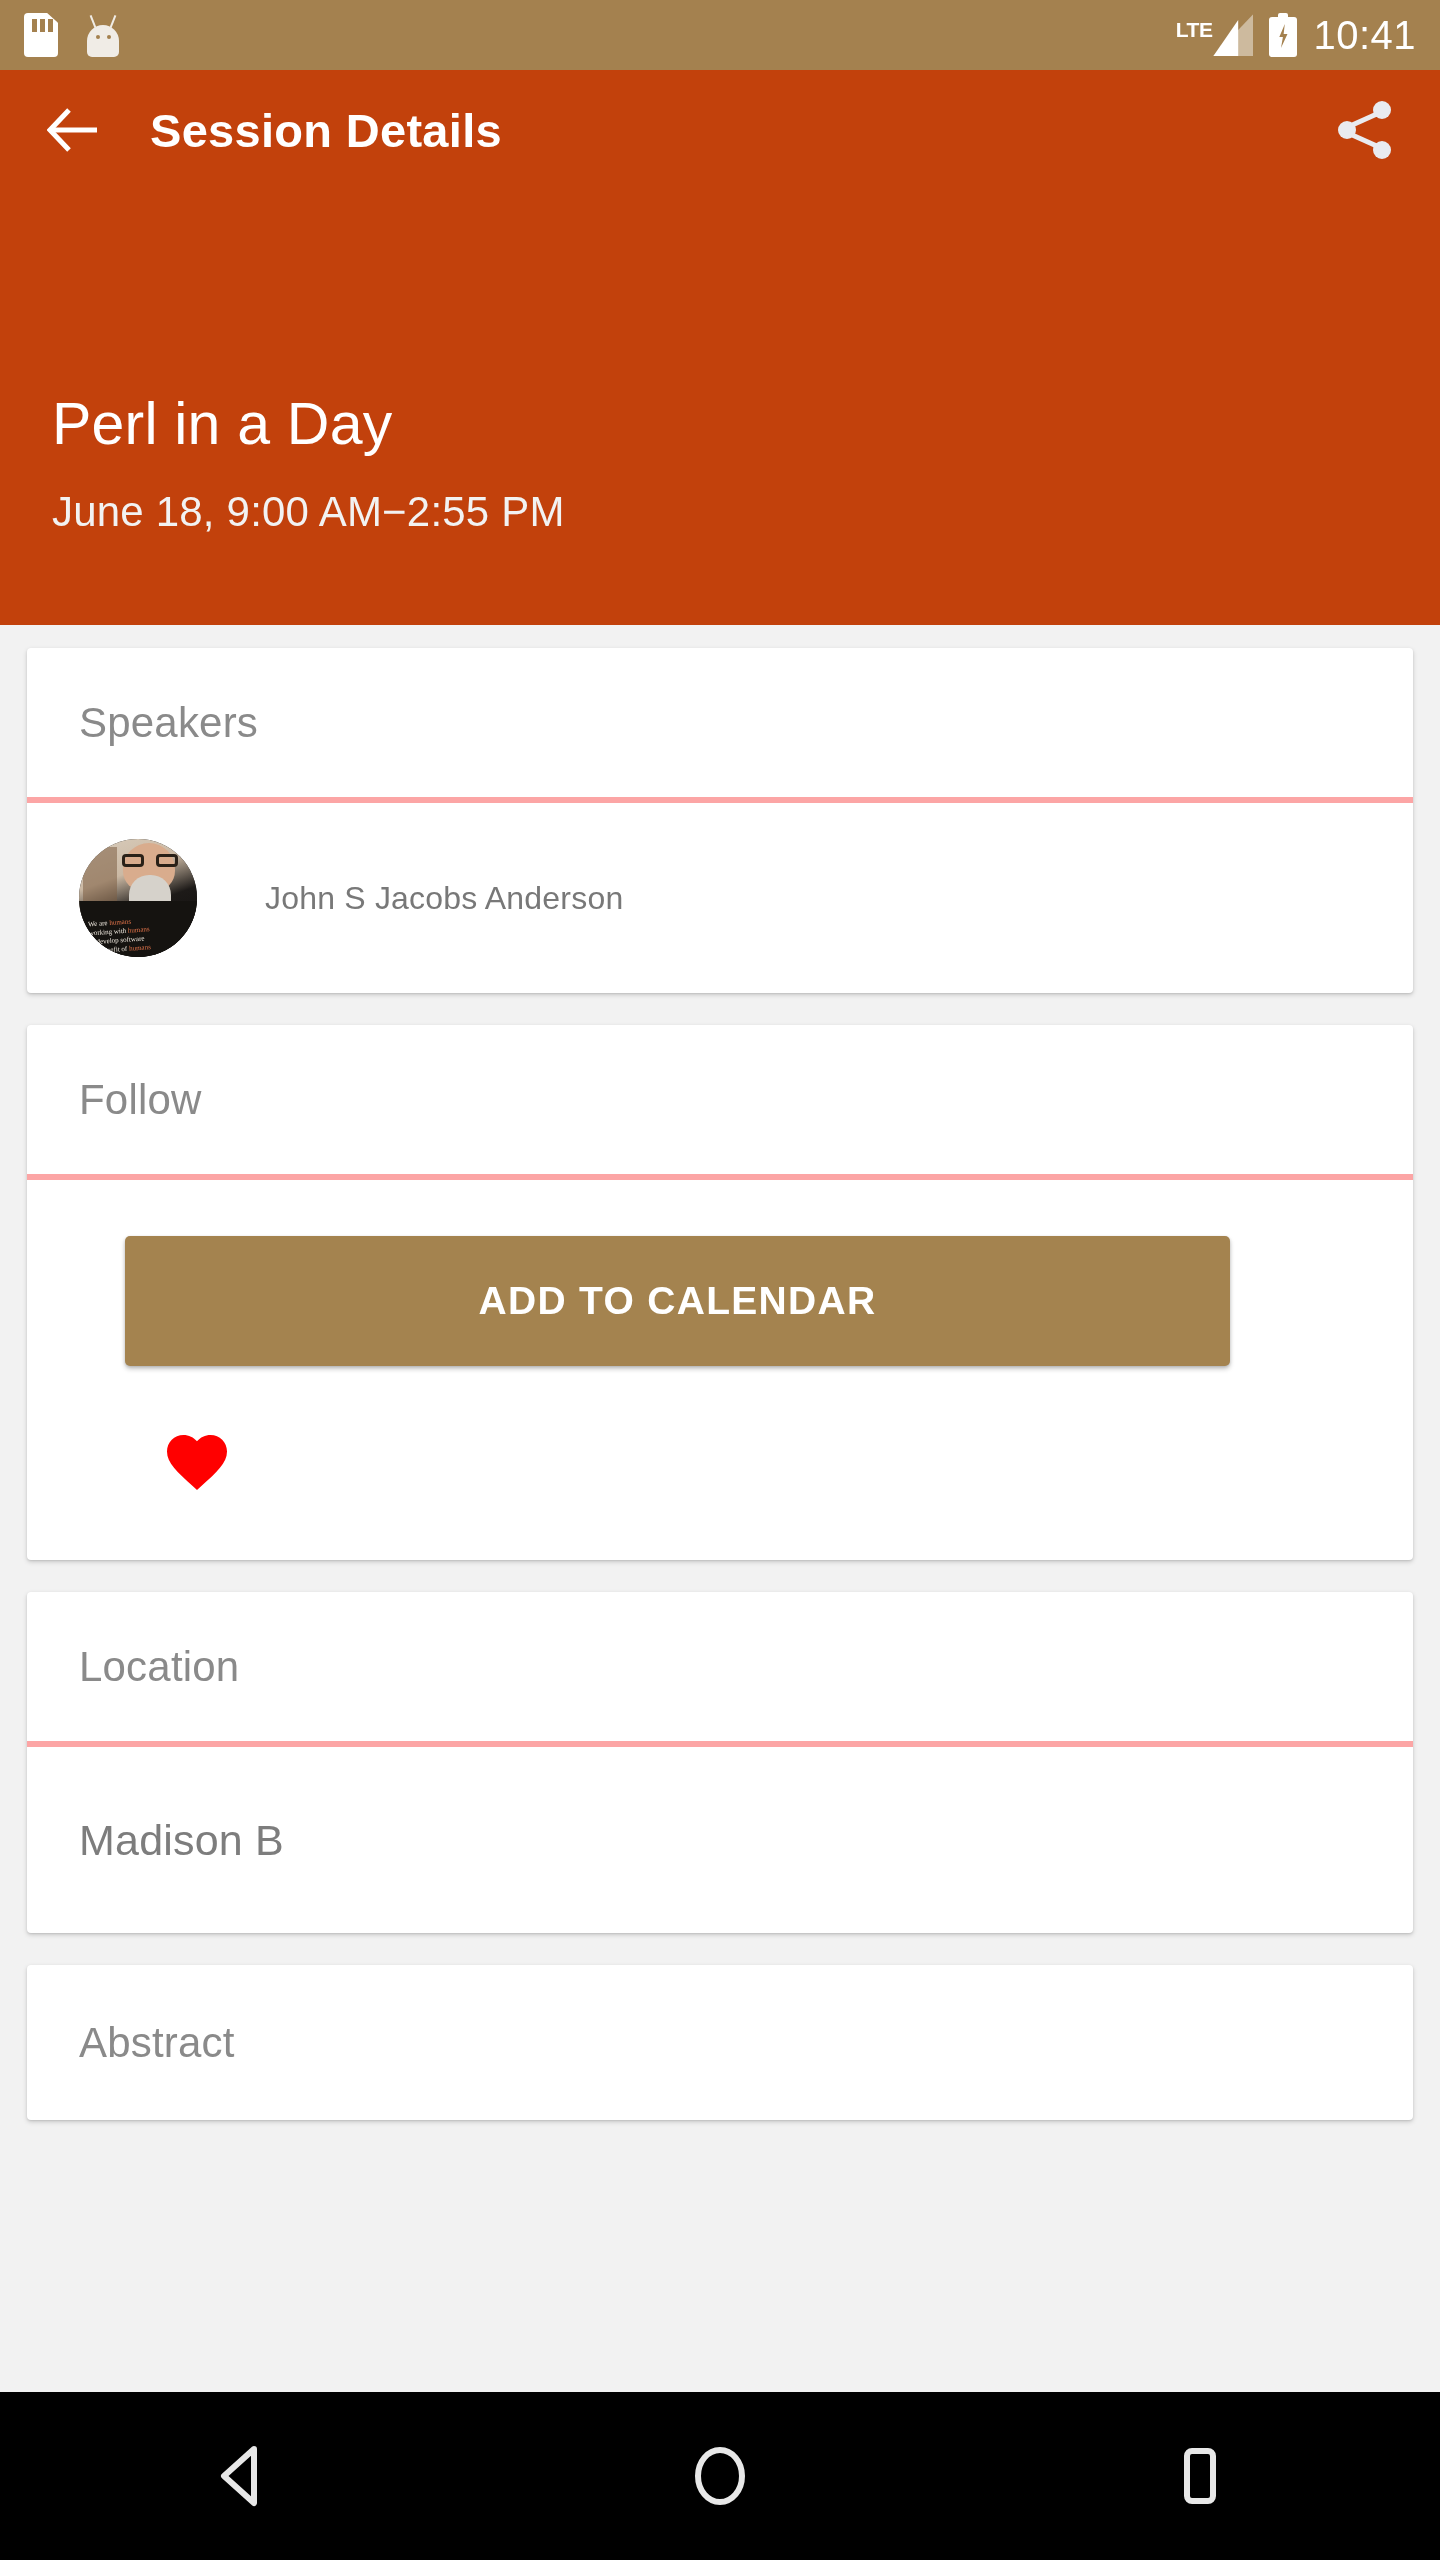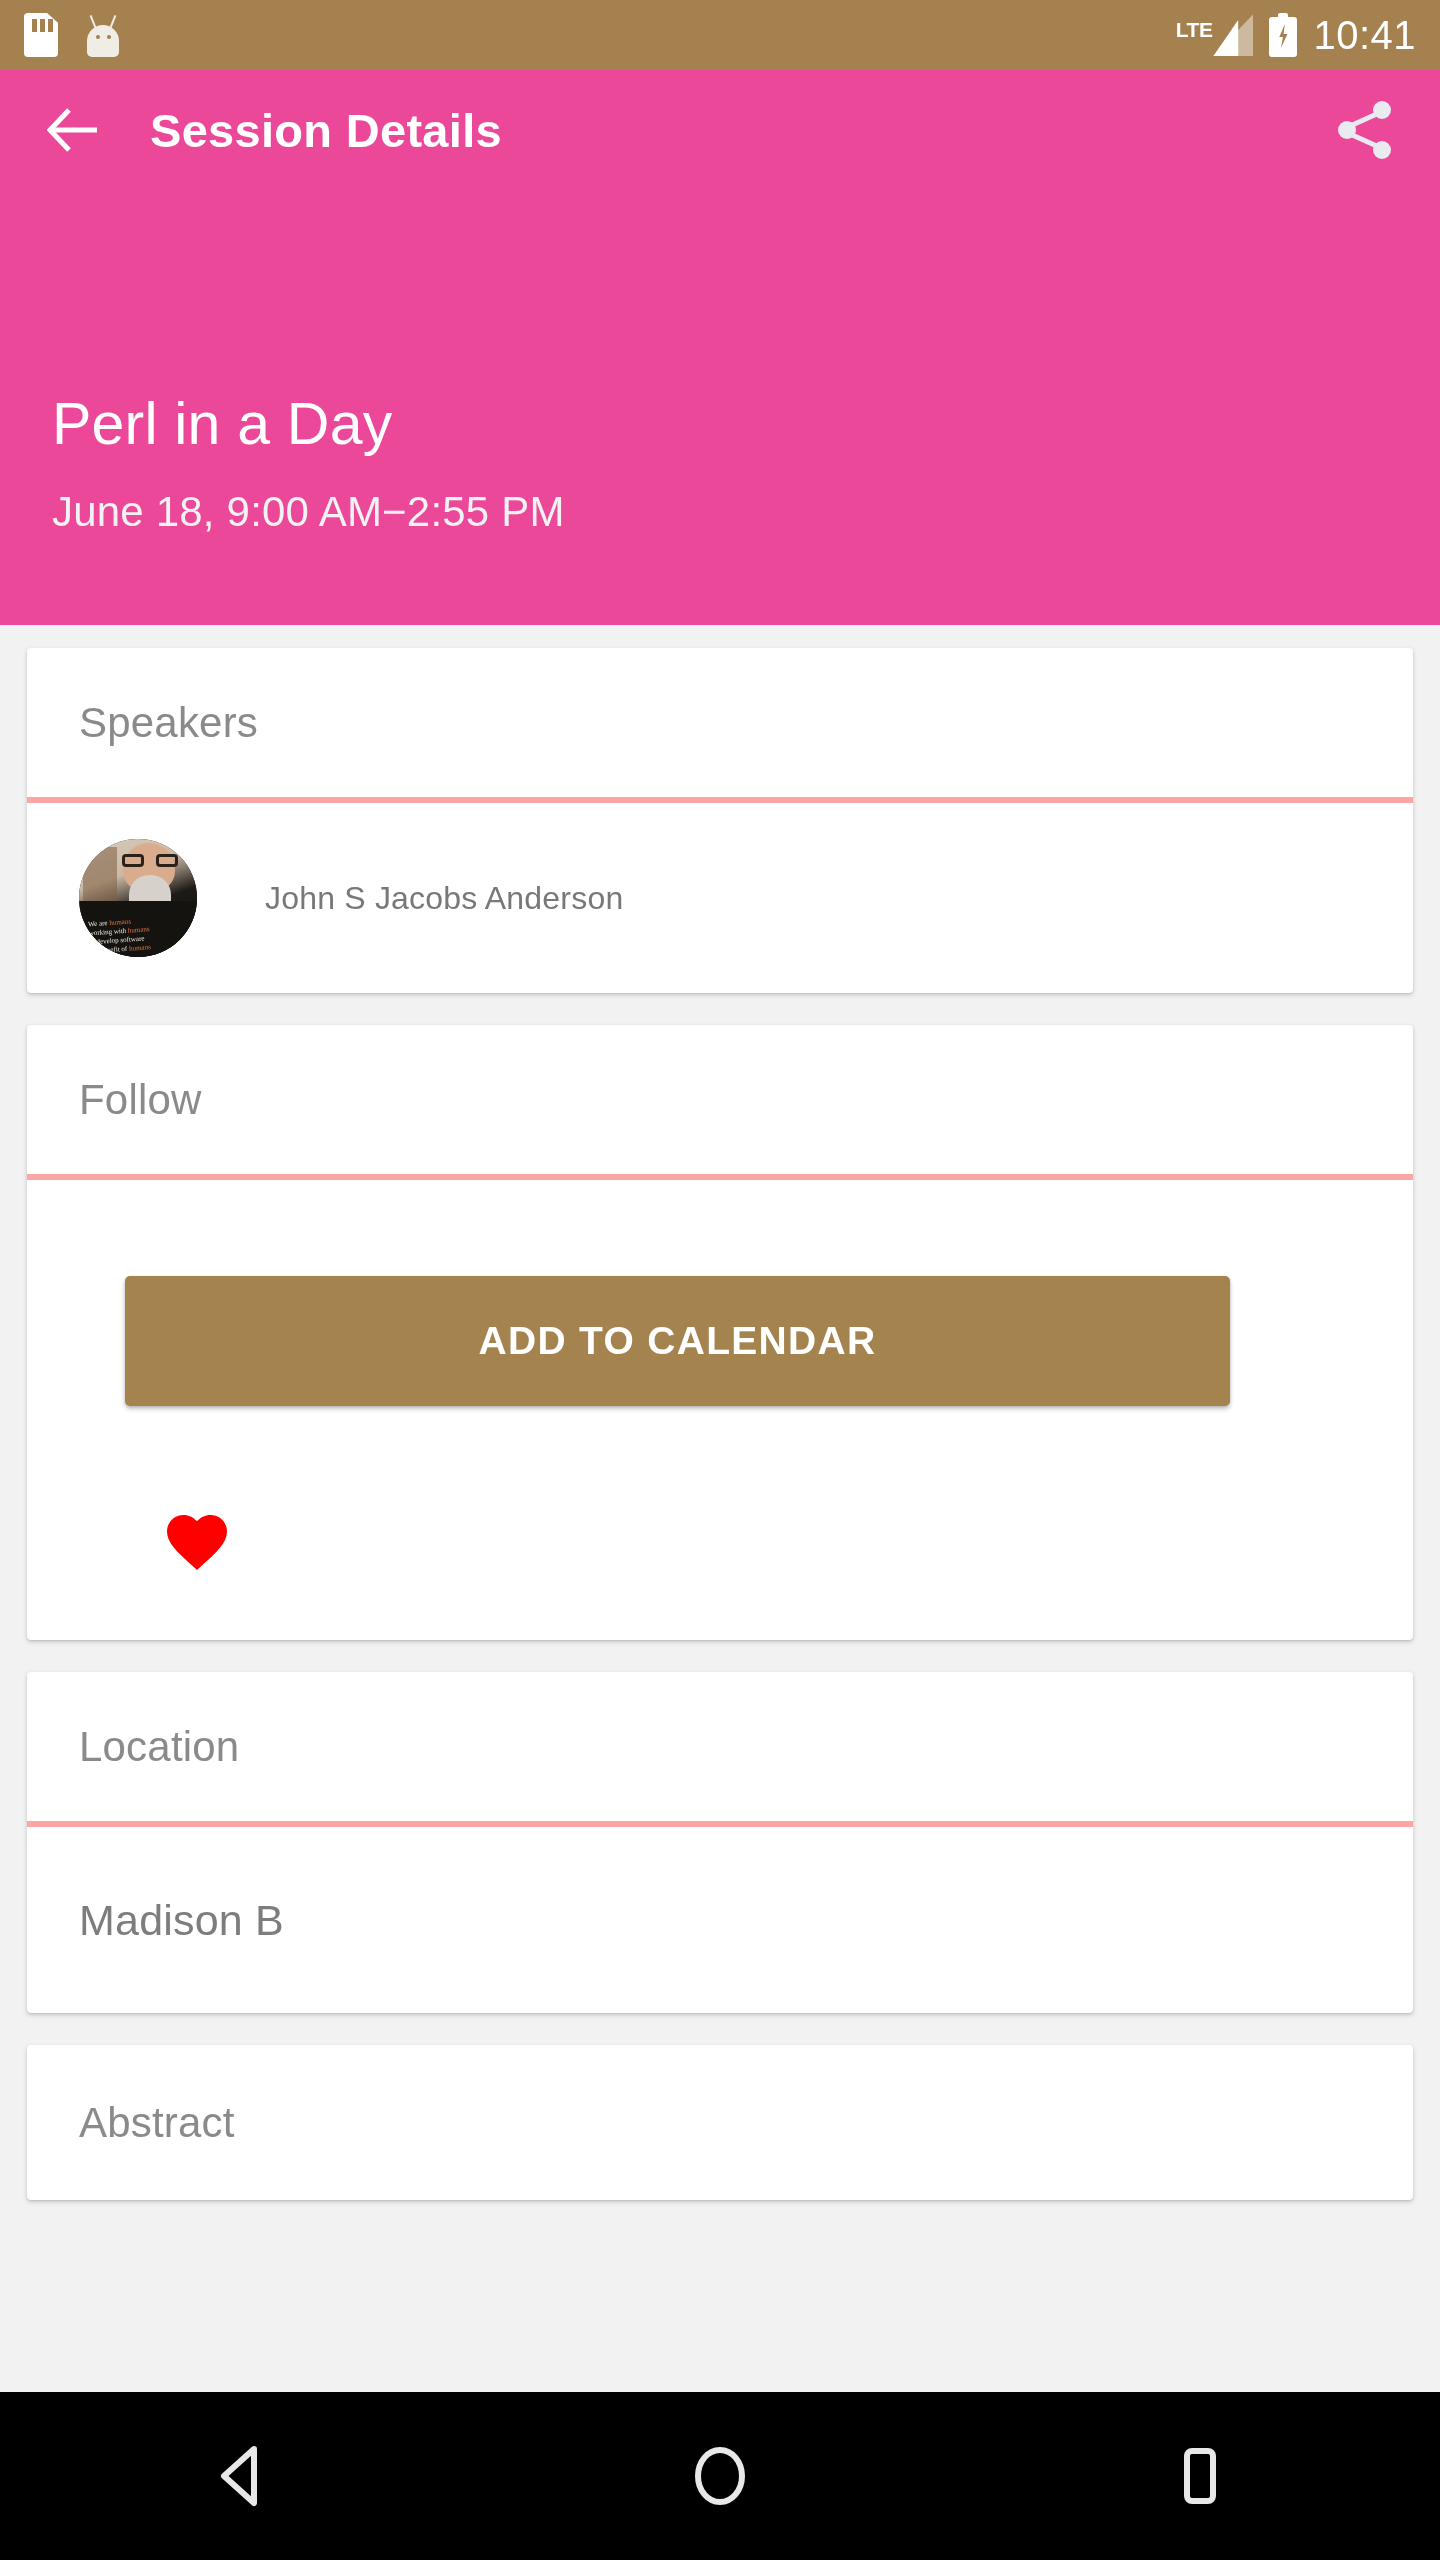--- a/index.html
+++ b/index.html
@@ -78,21 +78,21 @@
     clip-path:polygon(62% 0, 16% 54%, 46% 54%, 30% 100%, 84% 42%, 52% 42%);
   }
   .clock{
     color:#fff; font-size:40px; font-weight:500; letter-spacing:0.5px;
     line-height:1;
   }
 
   
   .header{
     position:absolute; top:70px; left:0; width:1440px; height:689px;
-    background:#ec4899;
+    background:#c2410c;
   }
   .appbar{
     height:120px; display:flex; align-items:center; padding:0 42px;
   }
   .back-arrow{
     width:62px; height:62px; position:relative; cursor:pointer; flex:none;
   }
   .back-arrow svg{ position:absolute; top:9px; left:5px; }
   .appbar-title{
     color:#fff; font-size:47px; font-weight:bold; margin-left:46px;
@@ -175,21 +175,21 @@
     font-family:"Liberation Serif", serif; transform:rotate(-4deg);
   }
   .avatar .shirt-text em{ color:#e3744a; font-style:normal; }
   .speaker-name{
     margin-left:68px; color:#787878; font-size:32px; font-weight:400;
     letter-spacing:0.2px;
   }
 
   
   .follow-body{ padding:56px 0 62px 0; }
-  .btn-row{ display:flex; align-items:center; padding:0 0 0 98px;margin-top:40px; }
+  .btn-row{ display:flex; align-items:center; padding:0 0 0 98px; }
   .mat-button{
     width:1105px; height:130px;
     background:#a4834f; color:#fff;
     border:none; border-radius:5px;
     font-family:"Liberation Sans", sans-serif;
     font-size:39px; font-weight:bold; letter-spacing:1.3px;
     cursor:pointer;
     box-shadow:0 3px 5px rgba(0,0,0,0.22), 0 1px 3px rgba(0,0,0,0.14);
     display:flex; align-items:center; justify-content:center;
   }

